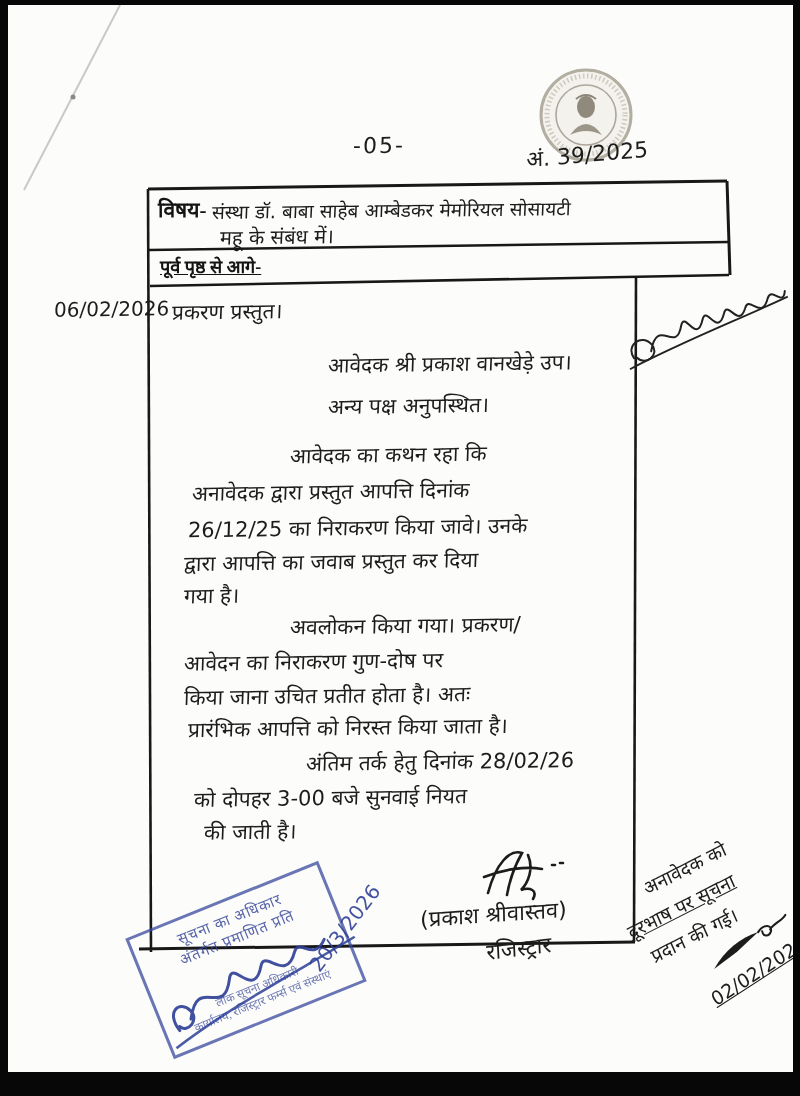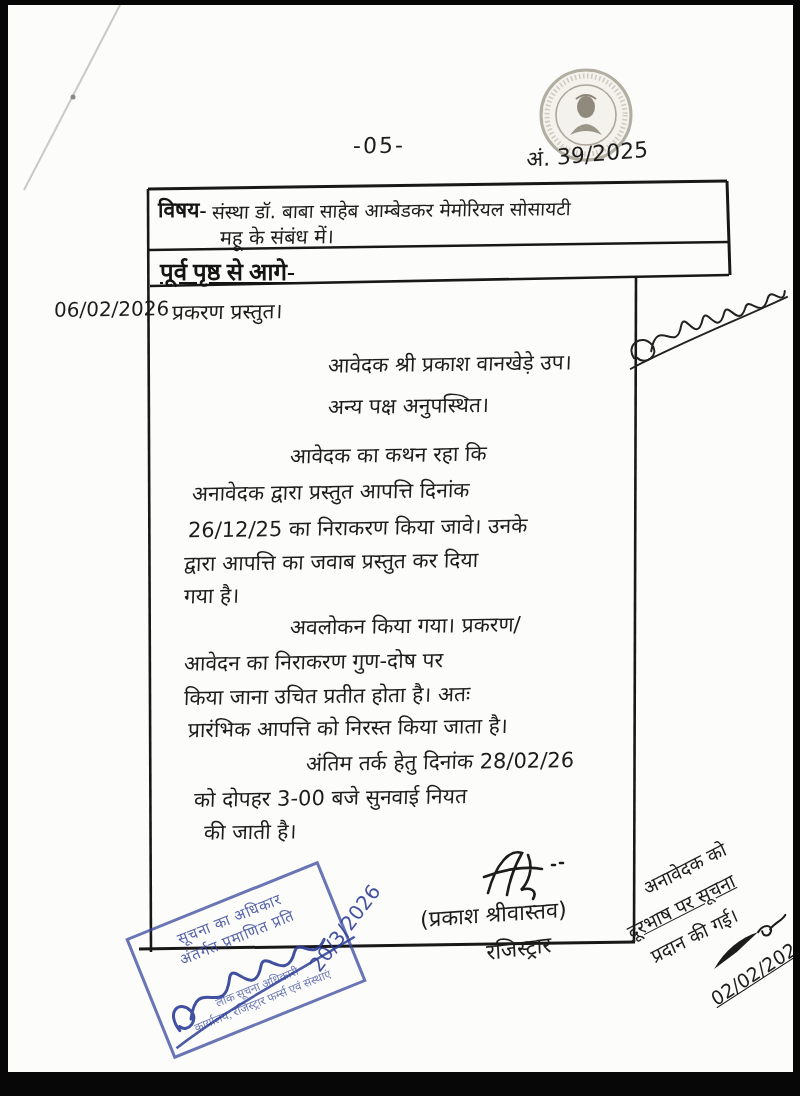--- a/index.html
+++ b/index.html
@@ -64,21 +64,21 @@
     </svg>
 
     <div class="hw" style="left:345px; top:128px; font-size:22px; letter-spacing:2px;">-05-</div>
     <div class="hw" style="left:518px; top:133px; font-size:22px; transform:rotate(-5deg) skewX(-4deg);">अं. 39/2025</div>
 
     <div class="printed" style="left:150px; top:190px; font-size:21px;">
       <span>विषय-</span>
       <span class="hw-inline" style="font-size:19px;">संस्था डॉ. बाबा साहेब आम्बेडकर मेमोरियल सोसायटी</span>
     </div>
     <div class="hw" style="left:212px; top:218px; font-size:20px;">महू के संबंध में।</div>
-    <div class="printed" style="left:152px; top:249px; font-size:24px; text-decoration:underline;">पूर्व पृष्ठ से आगे-</div>
+    <div class="printed" style="left:152px; top:249px; font-size:18px; text-decoration:underline;">पूर्व पृष्ठ से आगे-</div>
 
     <div class="hw" style="left:46px; top:292px; font-size:20px;">06/02/2026</div>
 
     <div class="abs" style="left:0; top:0; width:785px; height:1067px;" id="order-lines">
         <div class="hw" style="left: 164px; top: 292px;">प्रकरण प्रस्तुत।</div>
         <div class="hw" style="left: 320px; top: 344px;">आवेदक श्री प्रकाश वानखेड़े उप।</div>
         <div class="hw" style="left: 320px; top: 386px;">अन्य पक्ष अनुपस्थित।</div>
         <div class="hw" style="left: 282px; top: 435px;">आवेदक का कथन रहा कि</div>
         <div class="hw" style="left: 184px; top: 472px;">अनावेदक द्वारा प्रस्तुत आपत्ति दिनांक</div>
         <div class="hw" style="left: 180px; top: 508px;">26/12/25 का निराकरण किया जावे। उनके</div>

